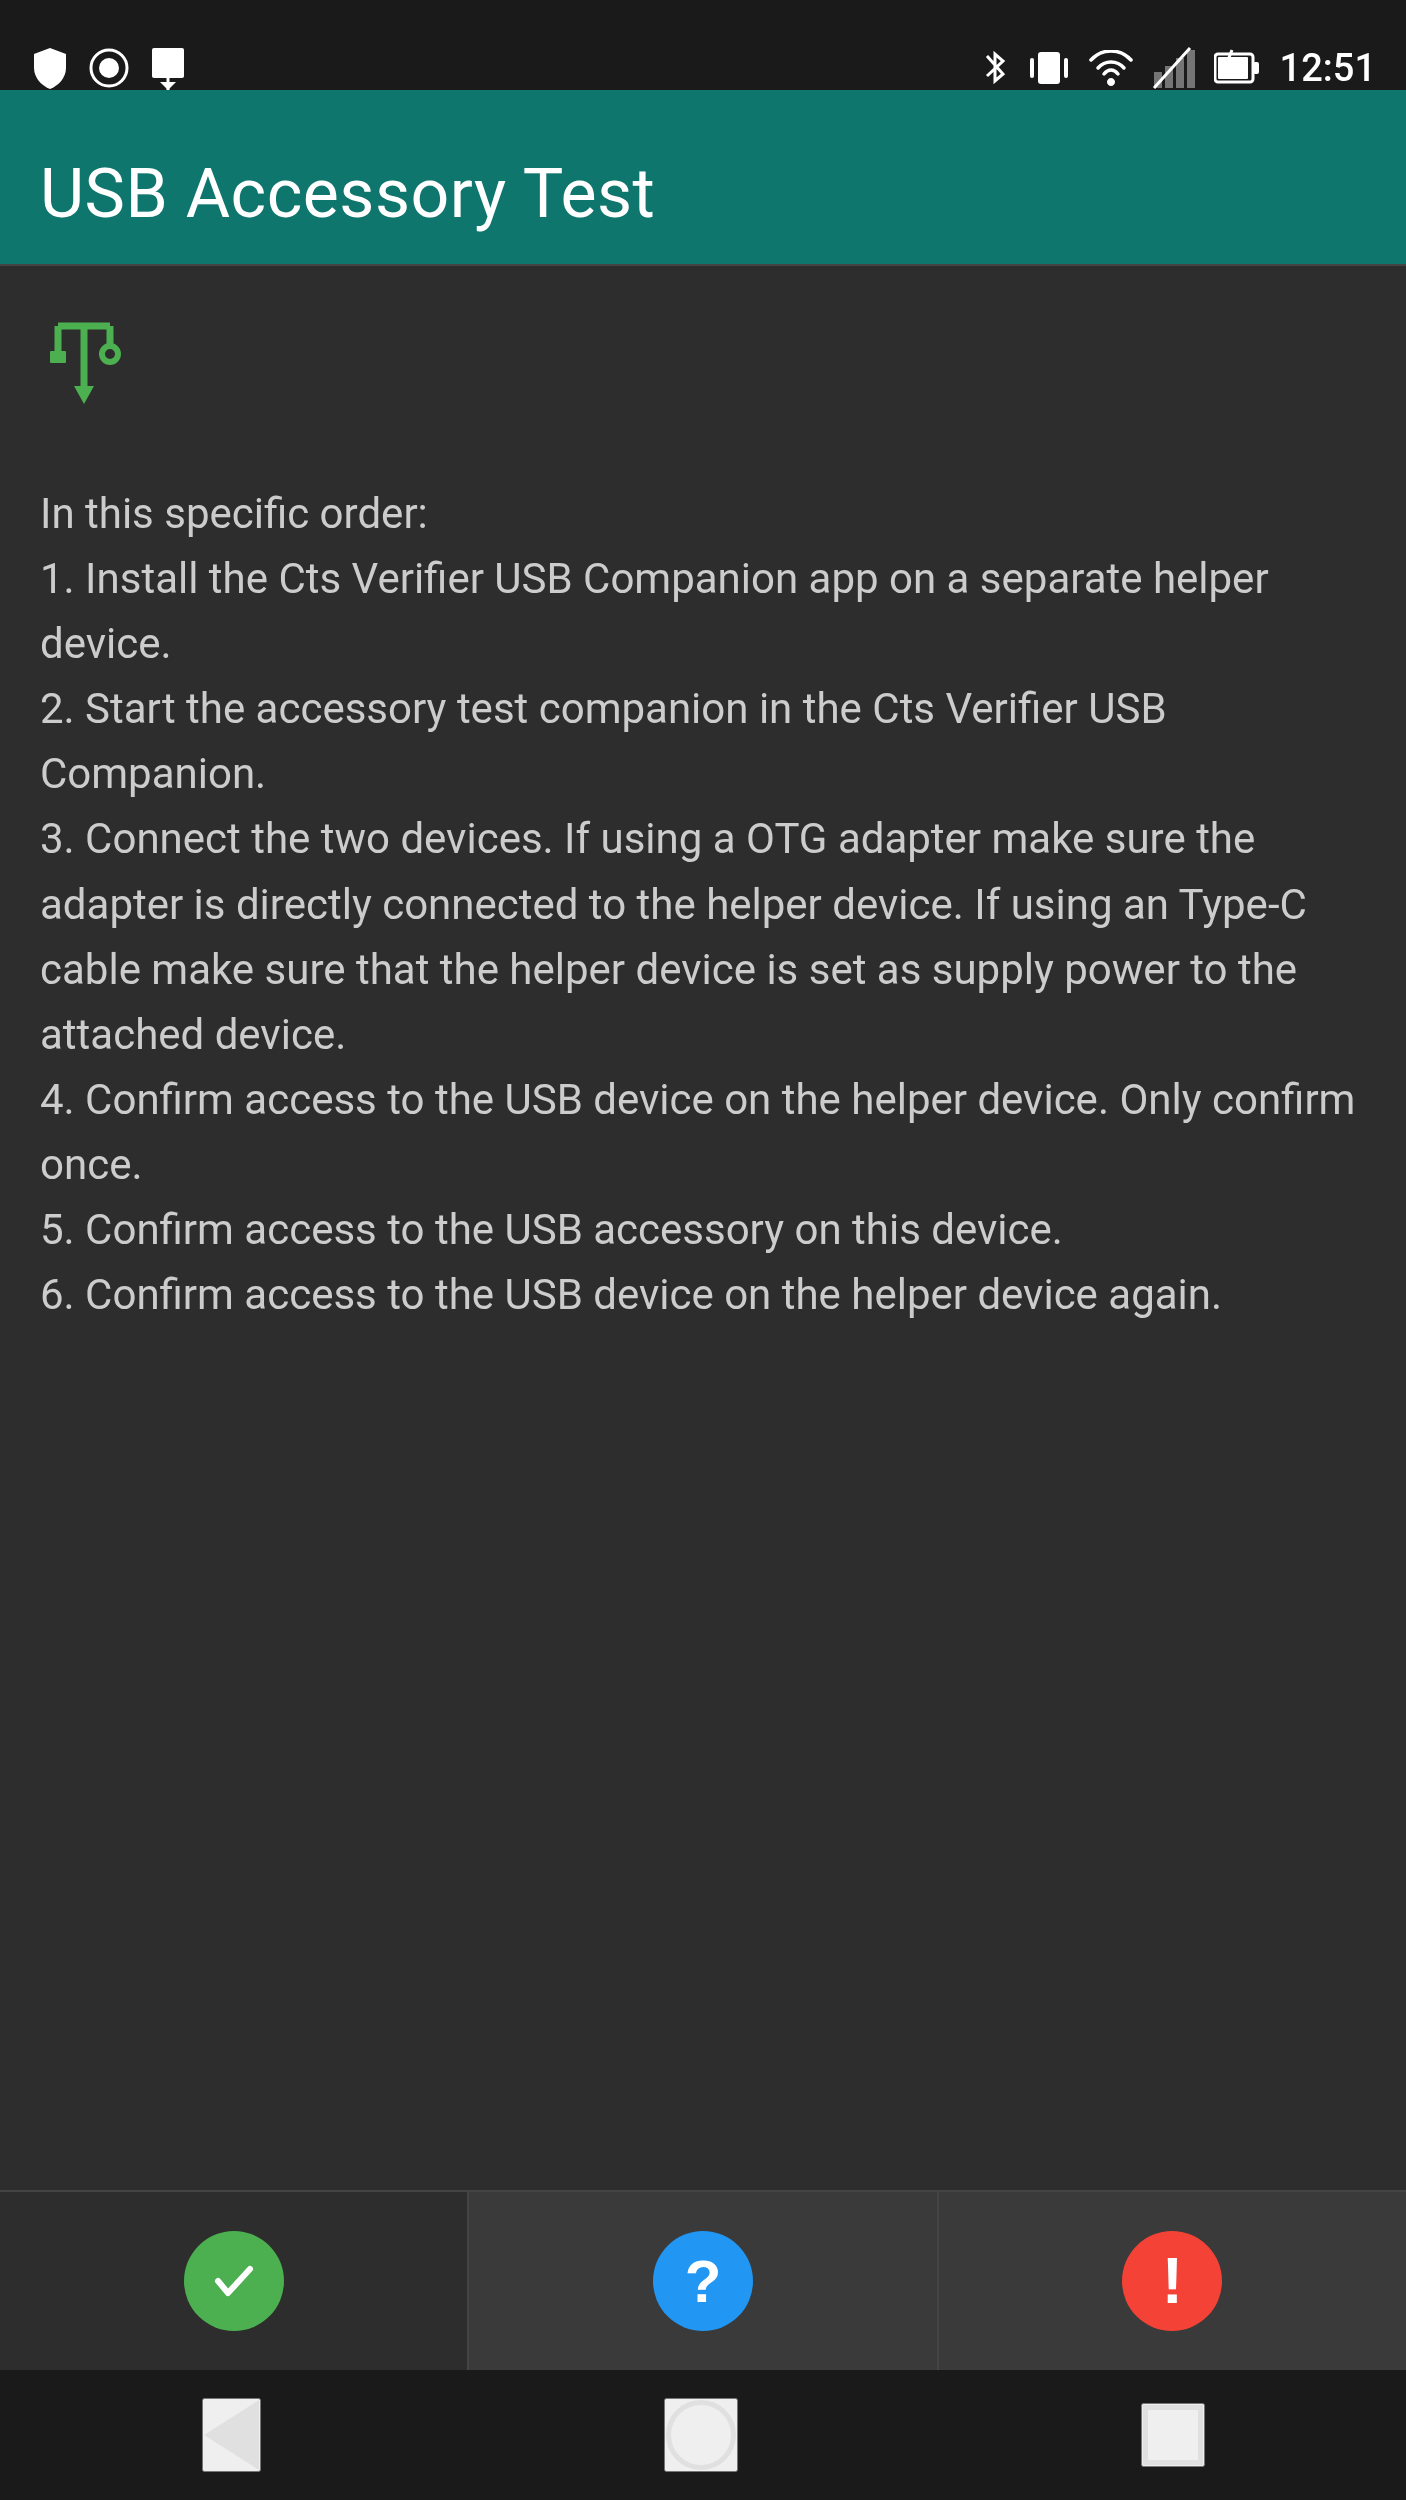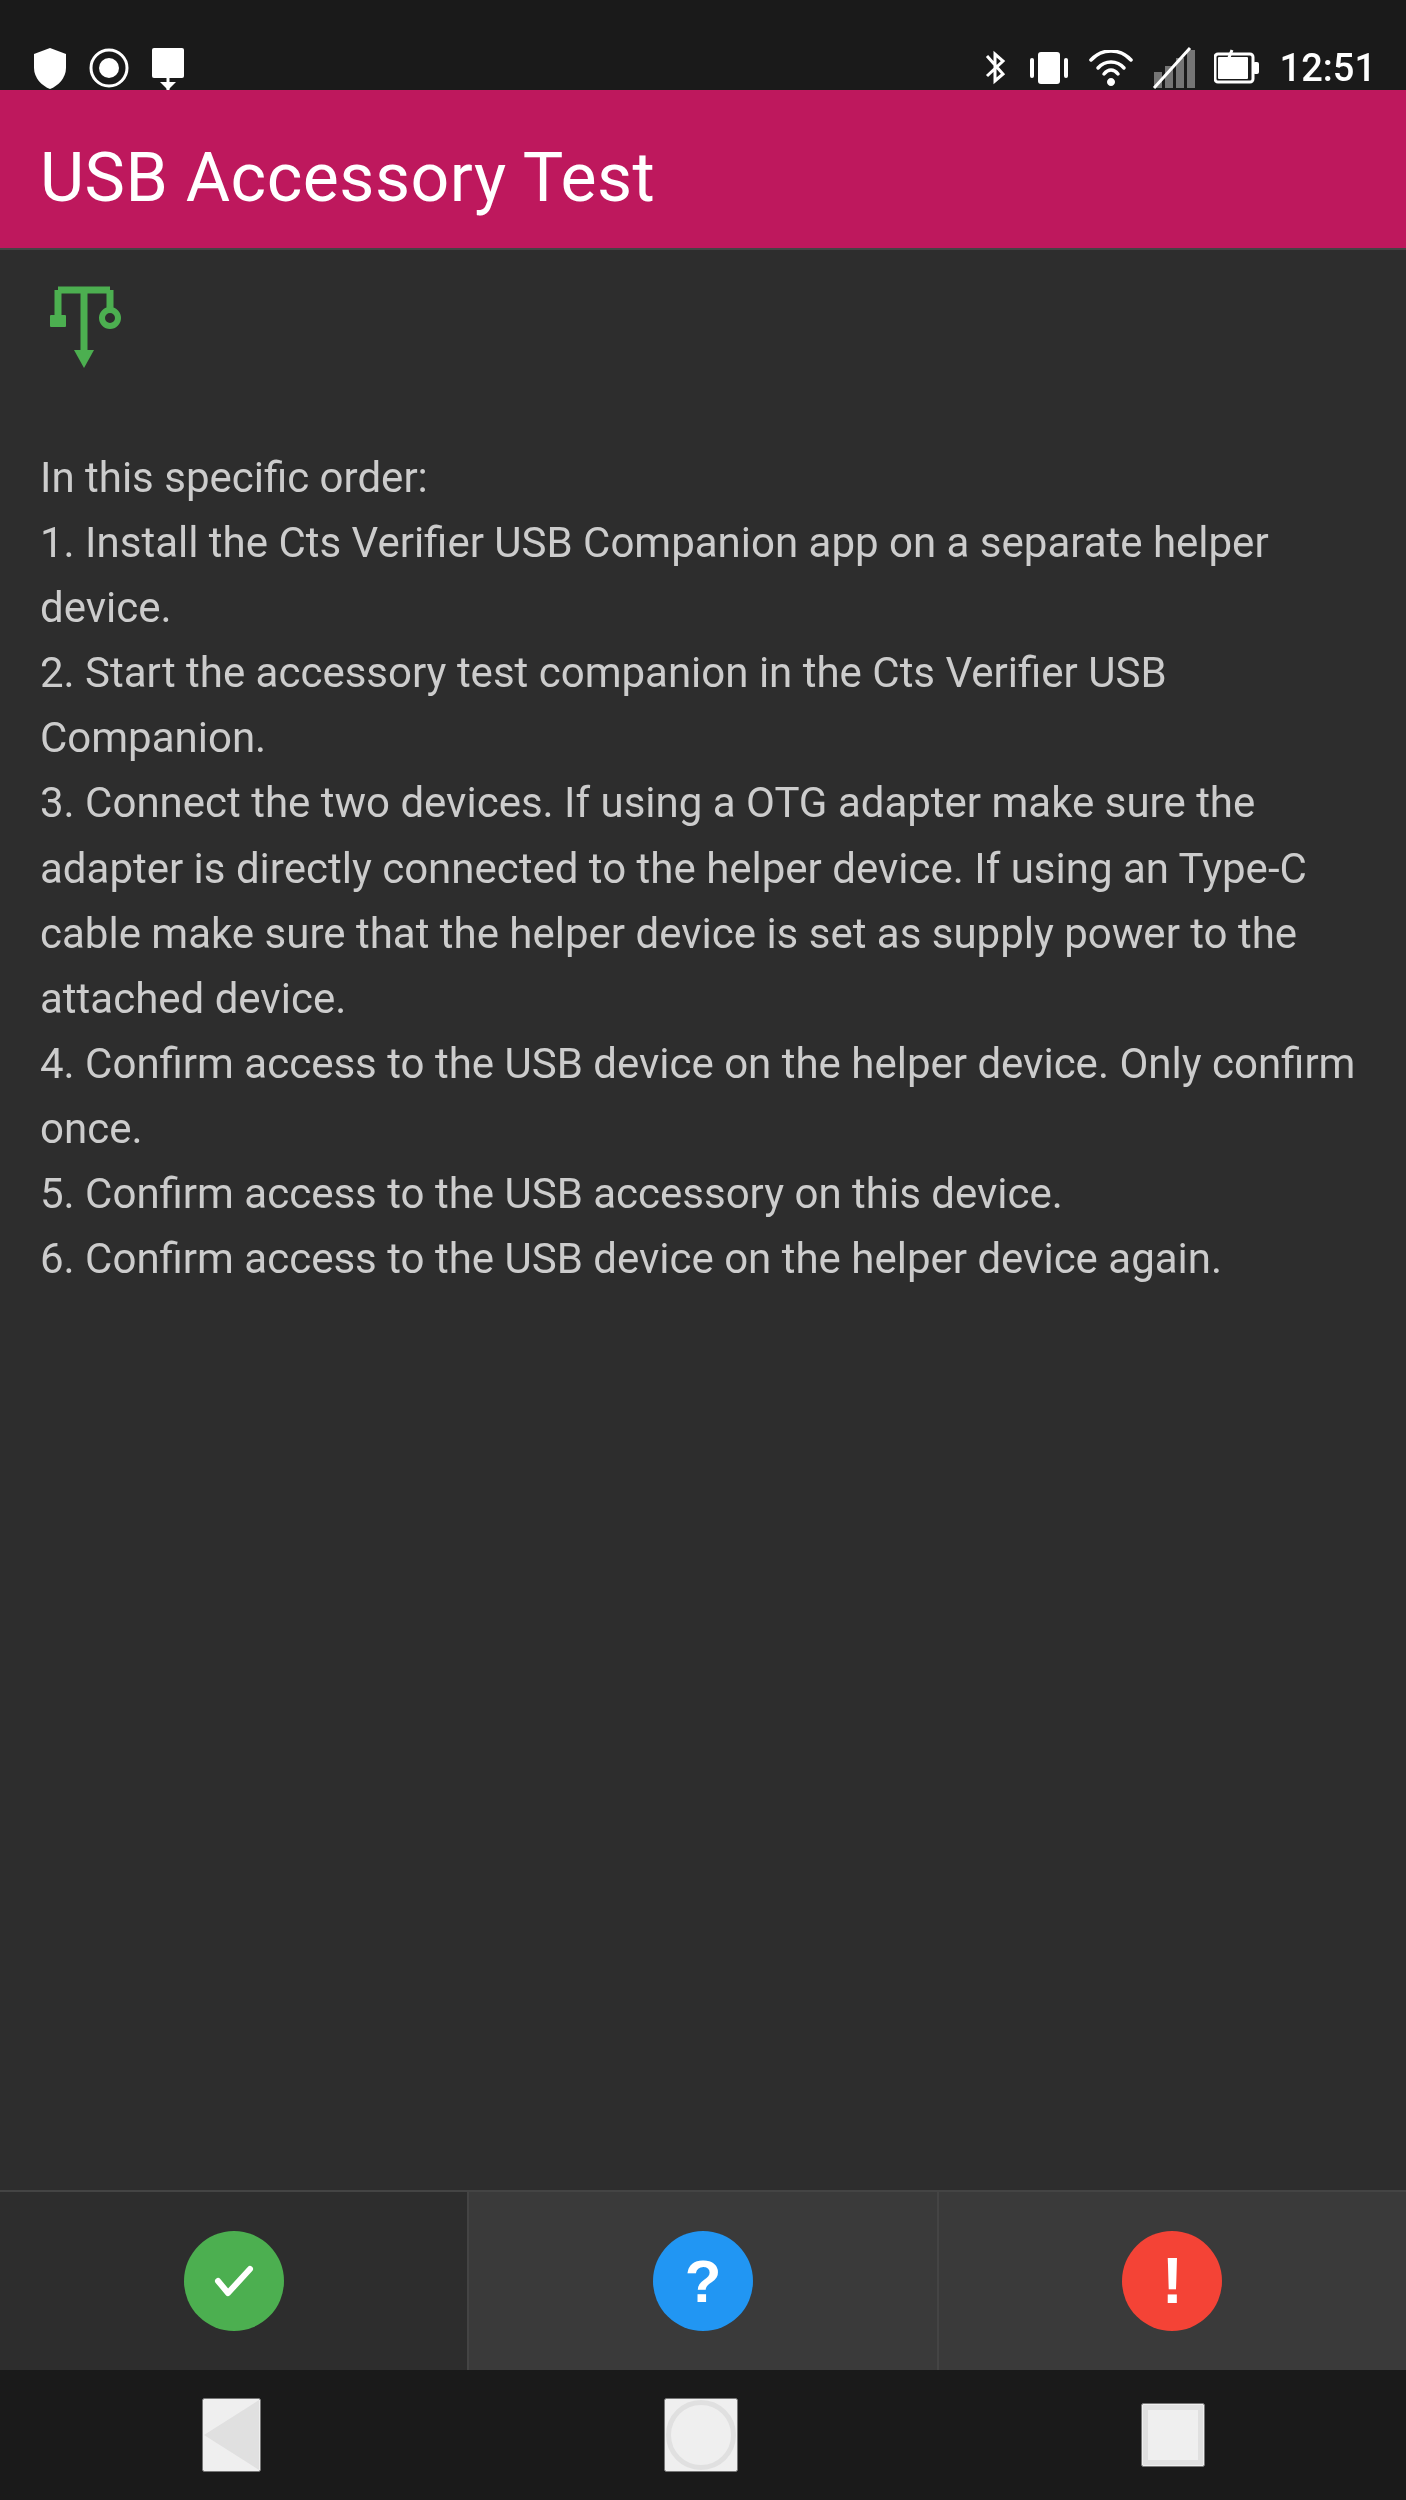--- a/index.html
+++ b/index.html
@@ -47,36 +47,36 @@
 
     .status-time {
       color: #ffffff;
       font-size: 38px;
       font-weight: 500;
     }
 
     
     .app-header {
       width: 100%;
-      background-color: #be185d;
-      padding: 48px 40px 30px 40px;
+      background-color: #0f766e;
+      padding: 64px 40px 30px 40px;
       border-bottom: 2px solid #444444;
     }
 
     .app-title {
       font-size: 68px;
       font-weight: 400;
       color: #ffffff;
       letter-spacing: 0.5px;
     }
 
     
     .main-content {
       flex: 1;
-      padding: 30px 40px 40px 40px;
+      padding: 50px 40px 40px 40px;
       overflow-y: auto;
       border-radius: 17px;
     }
 
     .instructions-text {
       font-size: 42px;
       line-height: 1.55;
       color: #cccccc;
     }
 

